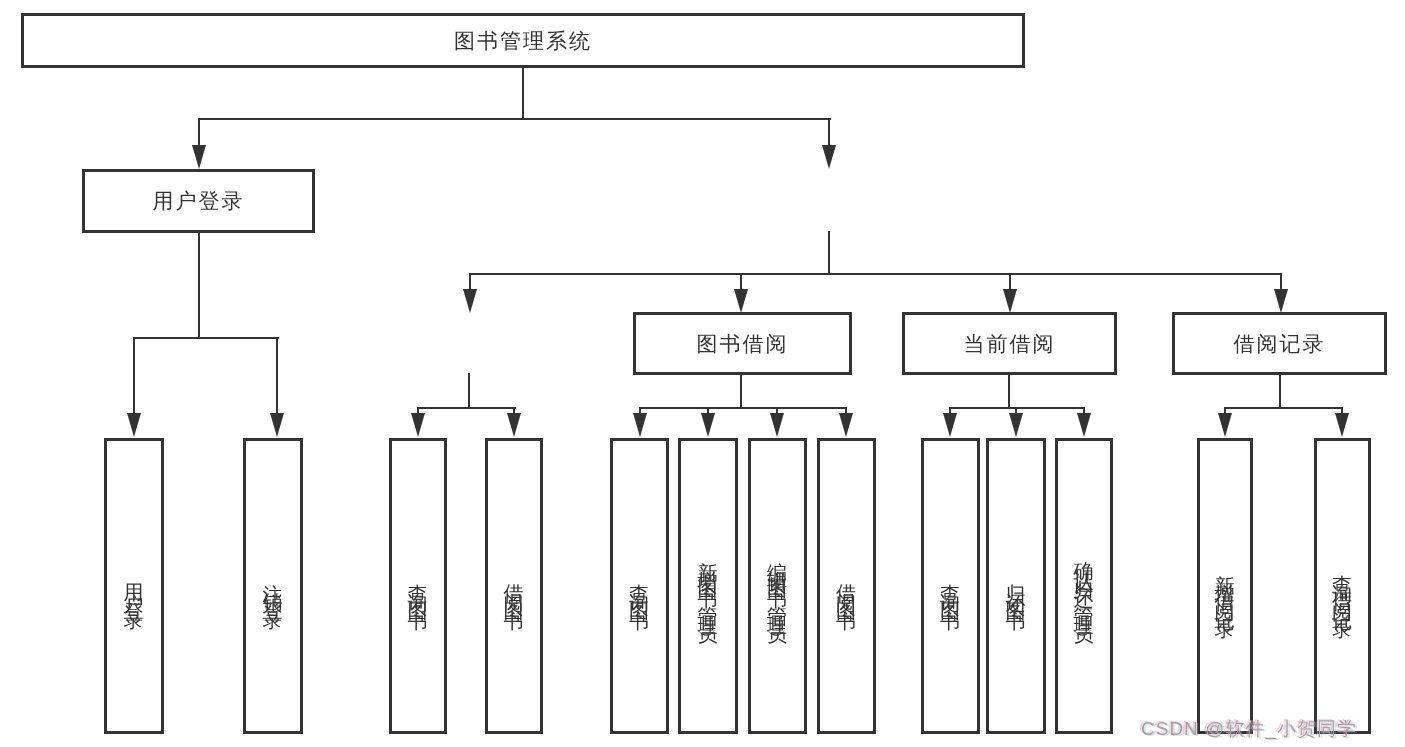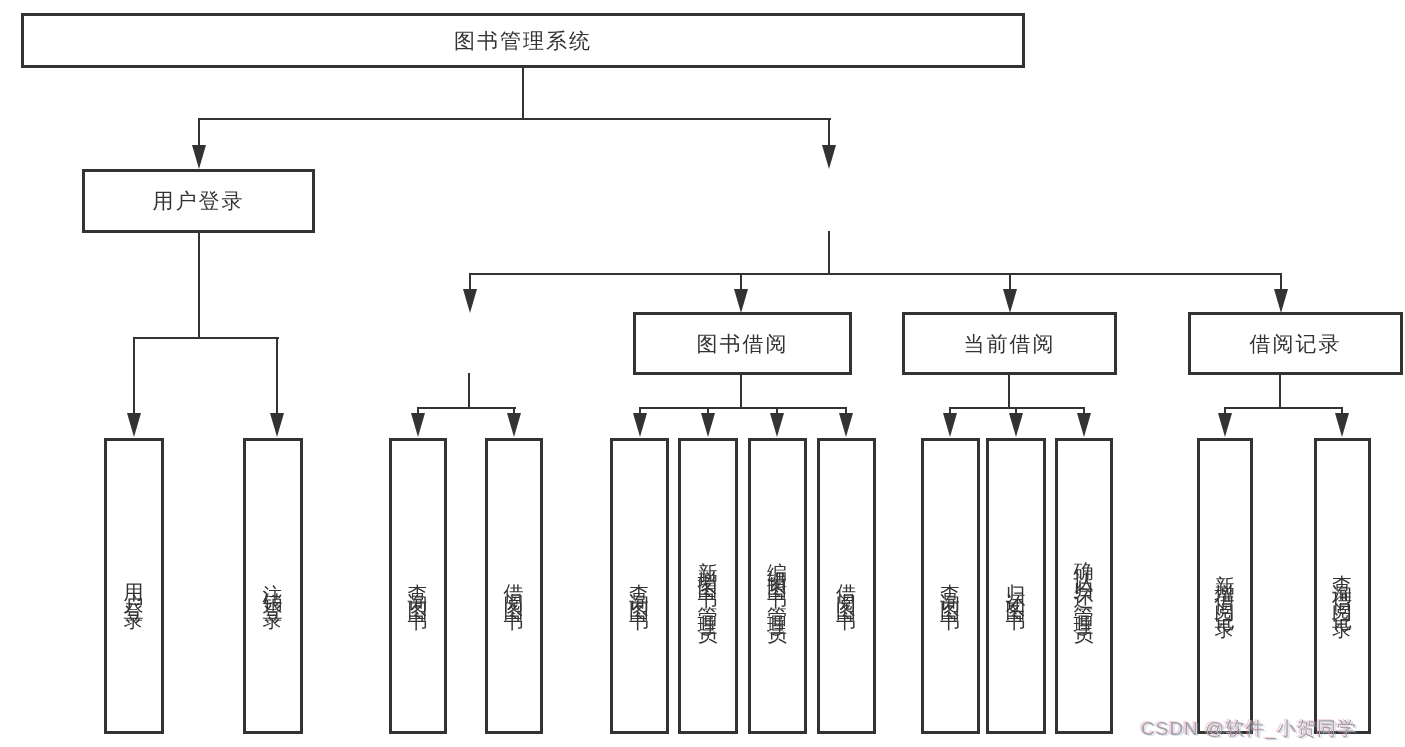--- a/index.html
+++ b/index.html
@@ -91,21 +91,21 @@
   <div class="arrow" style="left:463px; top:289px;"></div>
   <div class="vline" style="left:740px; top:273px; height:20px;"></div>
   <div class="arrow" style="left:734px; top:289px;"></div>
   <div class="vline" style="left:1009px; top:273px; height:20px;"></div>
   <div class="arrow" style="left:1003px; top:289px;"></div>
   <div class="vline" style="left:1280px; top:273px; height:20px;"></div>
   <div class="arrow" style="left:1274px; top:289px;"></div>
 
   <div class="node" style="left:902px; top:312px; width:215px; height:63px;">当前借阅</div>
   <div class="node" style="left:633px; top:312px; width:219px; height:63px;">图书借阅</div>
-  <div class="node" style="left:1172px; top:312px; width:215px; height:63px;margin-left:16px;">借阅记录</div>
+  <div class="node" style="left:1172px; top:312px; width:215px; height:63px;">借阅记录</div>
 
   <div class="vline" style="left:468px; top:373px; height:36px;"></div>
   <div class="hline" style="left:417px; top:407px; width:99px;"></div>
   <div class="vline" style="left:417px; top:407px; height:9px;"></div>
   <div class="arrow" style="left:411px; top:413px;"></div>
   <div class="vline" style="left:513px; top:407px; height:9px;"></div>
   <div class="arrow" style="left:507px; top:413px;"></div>
 
   <div class="vline" style="left:740px; top:373px; height:36px;"></div>
   <div class="hline" style="left:639px; top:407px; width:208px;"></div>

